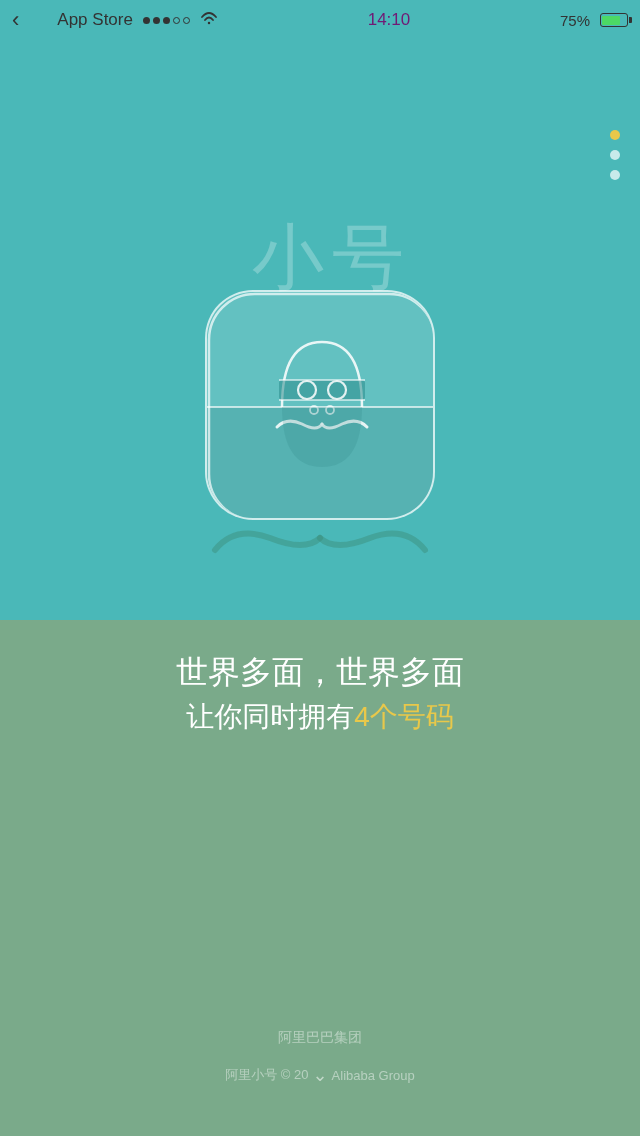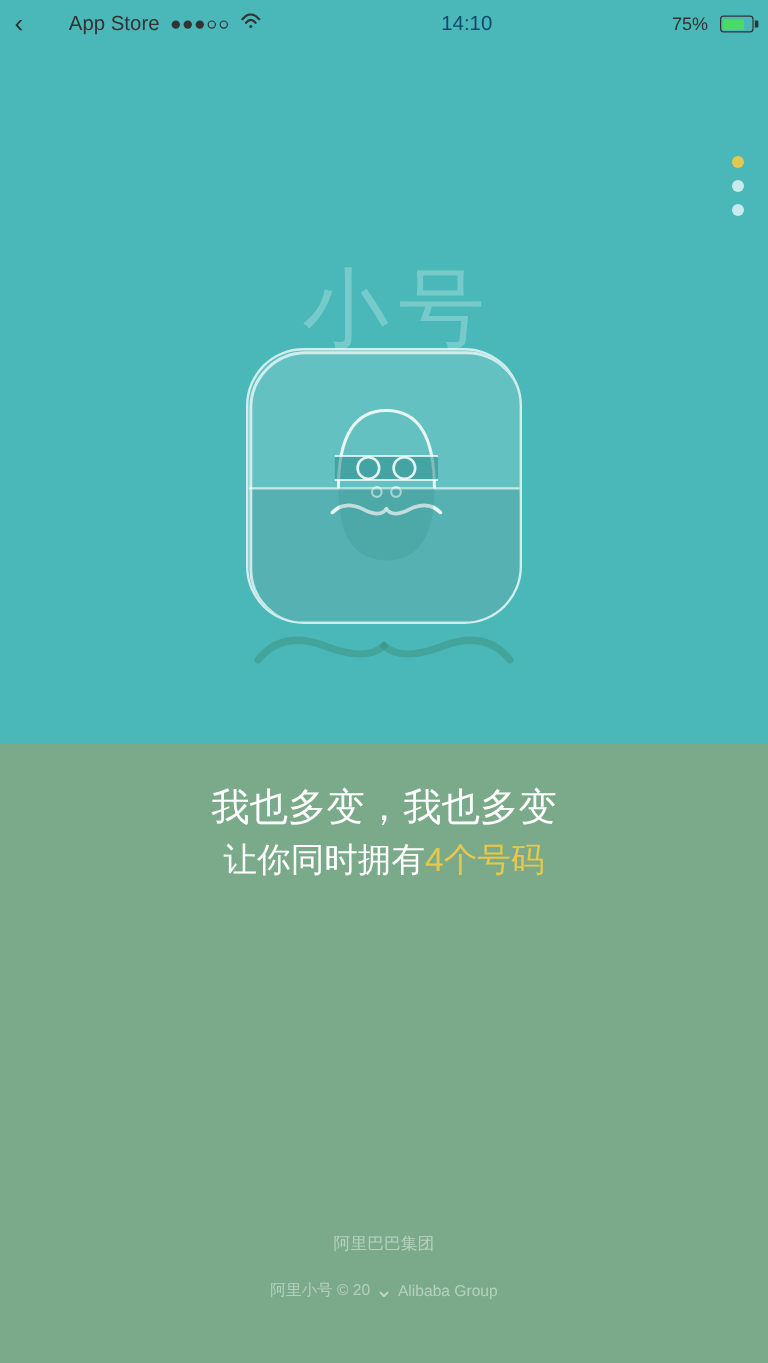--- a/index.html
+++ b/index.html
@@ -40,21 +40,21 @@
       margin-left: 32px;
     }
     .signal-dots {
       display: flex; gap: 3px; align-items: center; margin-left: 4px;
     }
     .signal-dot {
       width: 7px; height: 7px; border-radius: 50%; background: #333;
     }
     .signal-dot.empty { background: transparent; border: 1.5px solid #333; }
     .wifi-icon { font-size: 15px; color: #333; margin-left: 4px; }
-    .status-center { font-size: 17px; color: #0c4a6e; font-weight: 500; }
+    .status-center { font-size: 17px; color: #701a75; font-weight: 500; }
     .status-right { display: flex; align-items: center; gap: 10px; }
     .battery-pct { font-size: 15px; color: #333; }
     .battery-icon {
       width: 28px; height: 14px; border: 1.5px solid #333; border-radius: 3px;
       position: relative; display: flex; align-items: center; padding: 1.5px;
     }
     .battery-icon::after {
       content: ''; position: absolute; right: -5px; top: 50%; transform: translateY(-50%);
       width: 3px; height: 6px; background: #333; border-radius: 0 1px 1px 0;
     }
@@ -288,21 +288,21 @@
 </div>
 
 <svg class="mustache-shadow" viewBox="0 0 230 60">
 
   <path d="M10,40 Q30,15 65,28 Q100,42 115,28" fill="none" stroke="rgba(60,140,120,0.45)" stroke-width="6" stroke-linecap="round"></path>
 
   <path d="M220,40 Q200,15 165,28 Q130,42 115,28" fill="none" stroke="rgba(60,140,120,0.45)" stroke-width="6" stroke-linecap="round"></path>
 </svg>
 
 <div class="tagline">
-  <span class="tagline-main">我也多变，我也多变</span>
+  <span class="tagline-main">世界多面，世界多面</span>
   <span class="tagline-sub">
     <span>让你同时拥有</span><span class="tagline-highlight">4个号码</span>
   </span>
 </div>
 
 <div class="footer">
   <span class="footer-company">阿里巴巴集团</span>
   <div class="footer-copyright">
     <span>阿里小号 © 20</span>
     <span class="chevron-down">⌄</span>

